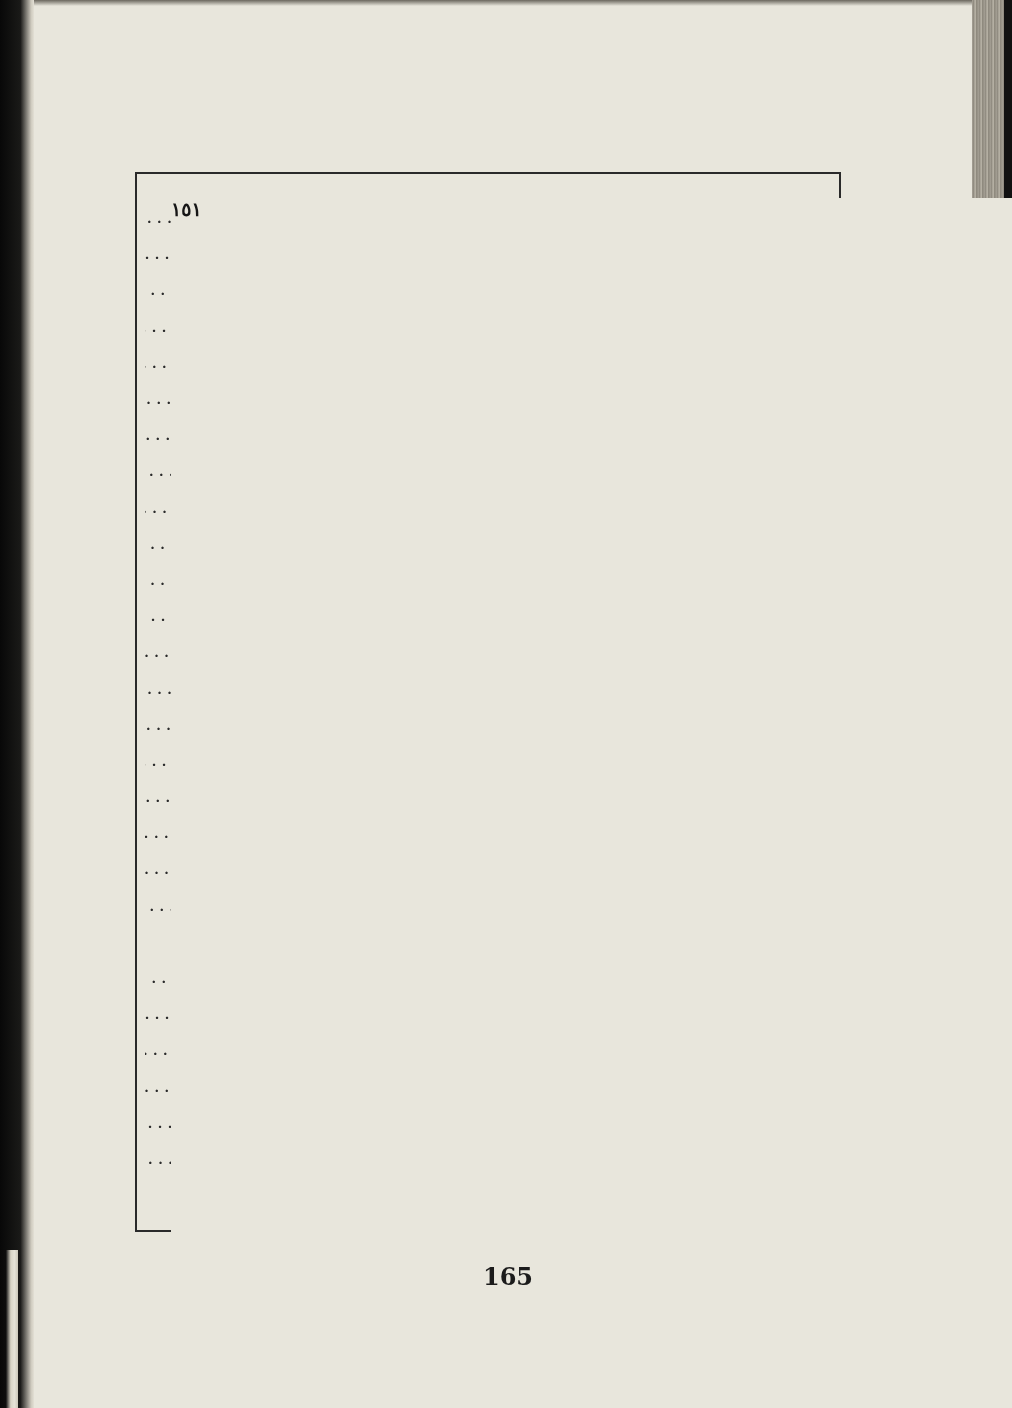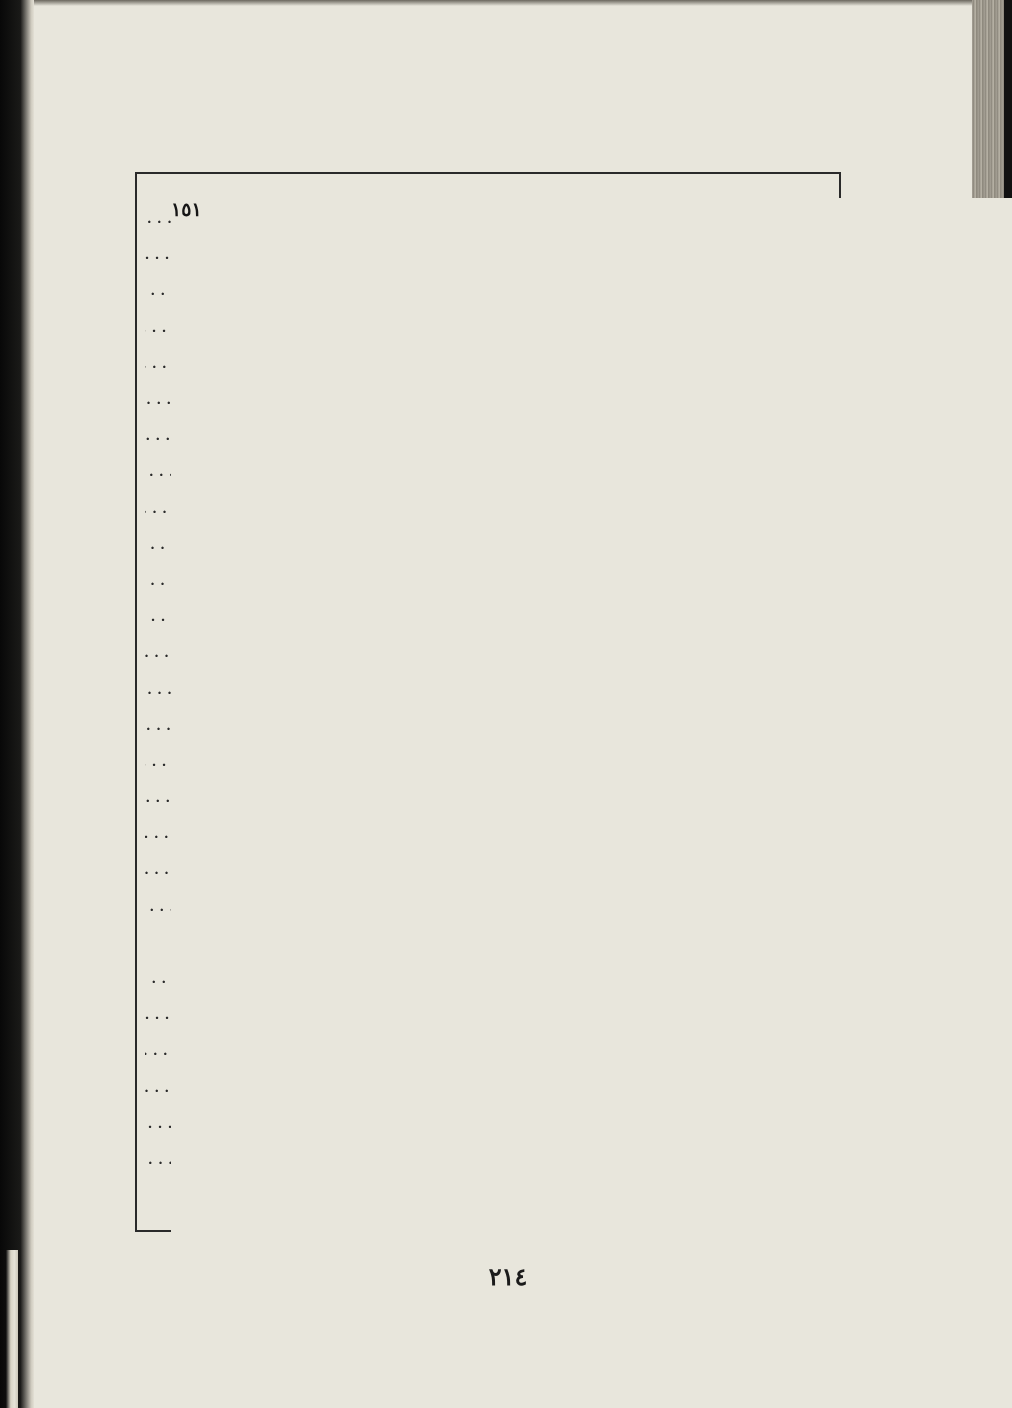--- a/index.html
+++ b/index.html
@@ -397,13 +397,13 @@
         </div>
         <div class="entry left">
           <span class="title">هـ ـ القناديل</span>
           <span class="dots">....................................</span>
           <span class="page">١٥١</span>
         </div>
       </div>
     </div>
 </div>
 
-<div class="page-number">٢١٤</div>
+<div class="page-number">165</div>
 
 </body></html>

